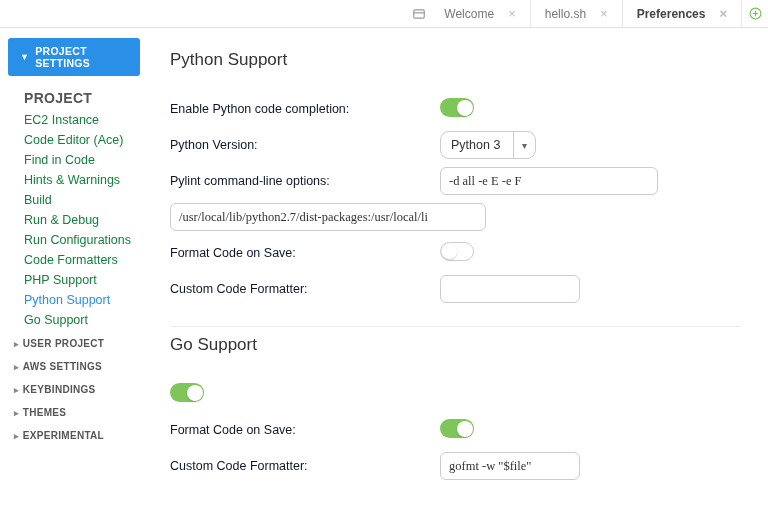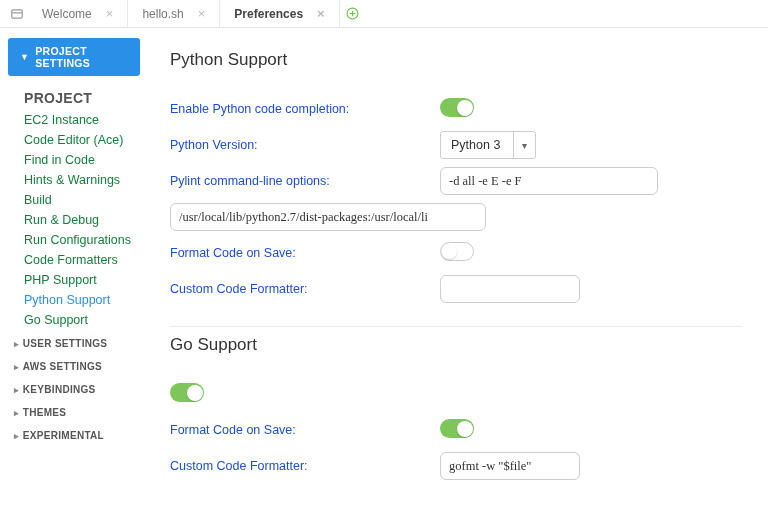--- a/index.html
+++ b/index.html
@@ -1,19 +1,19 @@
 <!DOCTYPE html>
 <html><head>
 <meta charset="utf-8">
 <style>
 * { box-sizing: border-box; margin: 0; padding: 0; }
 body { font-family: -apple-system, "Helvetica Neue", Arial, sans-serif; font-size: 13px; color: #333; background: #fff; width: 768px; height: 530px; overflow: hidden; }
 
 
-.tabbar { height: 28px; display: flex; align-items: stretch; border-bottom: 1px solid #e0e0e0; padding-left: 6px; }
+.tabbar { height: 28px; display: flex; align-items: stretch; border-bottom: 1px solid #e0e0e0; padding-left: 6px; justify-content: flex-end; }
 .tabbar .app-icon { width: 22px; display: flex; align-items: center; justify-content: center; color: #888; }
 .tab { display: flex; align-items: center; padding: 0 14px; border-right: 1px solid #e8e8e8; color: #777; font-size: 12px; position: relative; background: #fff; }
 .tab.active { font-weight: 600; color: #444; }
 .tab .close { margin-left: 14px; color: #bbb; font-size: 13px; }
 .tab-add { display: flex; align-items: center; justify-content: center; width: 26px; color: #6ec04a; font-size: 16px; }
 
 
 .container { display: flex; height: calc(100% - 28px); }
 .sidebar { width: 148px; border-right: 0; padding: 10px 0; overflow: auto; }
 .main { flex: 1; padding: 14px 26px 20px 22px; overflow: auto; }
@@ -24,32 +24,32 @@
 .sb-group-title { font-size: 14px; font-weight: 700; color: #555; letter-spacing: .3px; padding: 4px 16px 4px 24px; }
 .sb-item { font-size: 12.5px; color: #15803d; padding: 3px 16px 3px 24px; cursor: pointer; }
 .sb-item.active { color: #2a8fe6; }
 .sb-coll { font-size: 10px; font-weight: 700; color: #555; letter-spacing: .3px; padding: 8px 16px 4px 14px; display: flex; align-items: center; gap: 4px; cursor: pointer; }
 .sb-coll .tri { color: #888; font-size: 9px; }
 
 
 h2.section-title { font-size: 17px; font-weight: 400; color: #333; margin: 8px 0 22px 0; }
 hr.sep { border: 0; border-top: 1px solid #ededed; margin: 20px 0 6px 0; }
 .form-row { display: flex; align-items: center; min-height: 34px; margin-bottom: 2px; }
-.form-label { width: 270px; color: #1d4ed8; font-size: 12.5px; }
+.form-label { width: 270px; color: #0f172a; font-size: 12.5px; }
 .form-control { flex: 0 0 auto; }
 
 
 .toggle { width: 34px; height: 19px; border-radius: 10px; position: relative; display: inline-block; }
 .toggle.on { background: #7fc65a; }
 .toggle.off { background: #fff; border: 1px solid #ccc; }
 .toggle .knob { position: absolute; top: 1.5px; width: 16px; height: 16px; border-radius: 50%; background: #fff; box-shadow: 0 1px 2px rgba(0,0,0,.2); }
 .toggle.on .knob { right: 1.5px; }
 .toggle.off .knob { left: 1px; top: 1px; width: 15px; height: 15px; }
 
-.select { display: inline-flex; border: 1px solid #ccc; border-radius: 3px; height: 28px; overflow: hidden; }
+.select { display: inline-flex; border: 1px solid #ccc; border-radius: 9px; height: 28px; overflow: hidden; }
 .select .sel-val { padding: 0 10px; display: flex; align-items: center; font-size: 12.5px; min-width: 72px; }
 .select .sel-btn { border-left: 1px solid #ccc; width: 22px; display: flex; align-items: center; justify-content: center; color: #666; font-size: 10px; }
 
 input.text { border: 1px solid #ccc; border-radius: 6px; height: 28px; padding: 0 8px; font-size: 12.5px; color: #333; font-family: Liberation Serif, serif; }
 input.text.w-md { width: 218px; }
 input.text.w-lg { width: 316px; }
 input.text.w-sm { width: 140px; }
 
 </style>
 </head>
@@ -99,21 +99,21 @@
         <div class="sb-item">Run &amp; Debug</div>
         <div class="sb-item">Run Configurations</div>
         <div class="sb-item">Code Formatters</div>
         <div class="sb-item">PHP Support</div>
         <div class="sb-item active">Python Support</div>
         <div class="sb-item">Go Support</div>
       </div>
     <div id="sb-collapsed">
         <div class="sb-coll">
           <span class="tri">▸</span>
-          <span>USER SETTINGS</span>
+          <span>USER PROJECT</span>
         </div>
         <div class="sb-coll">
           <span class="tri">▸</span>
           <span>AWS SETTINGS</span>
         </div>
         <div class="sb-coll">
           <span class="tri">▸</span>
           <span>KEYBINDINGS</span>
         </div>
         <div class="sb-coll">

